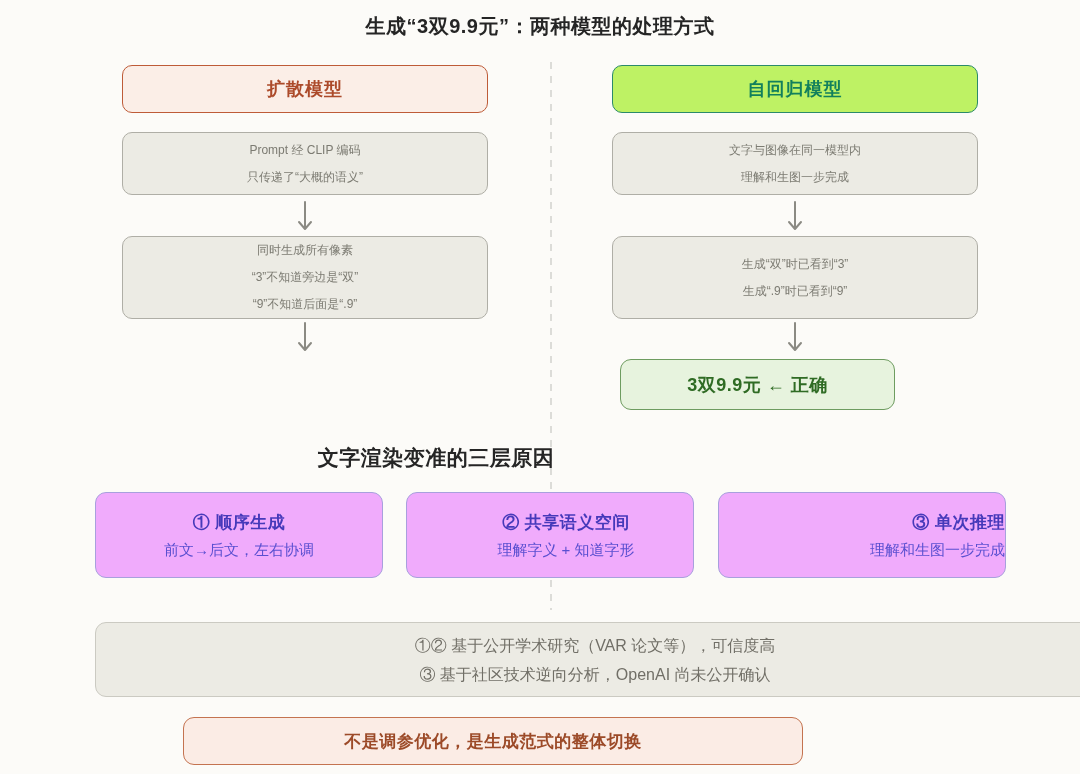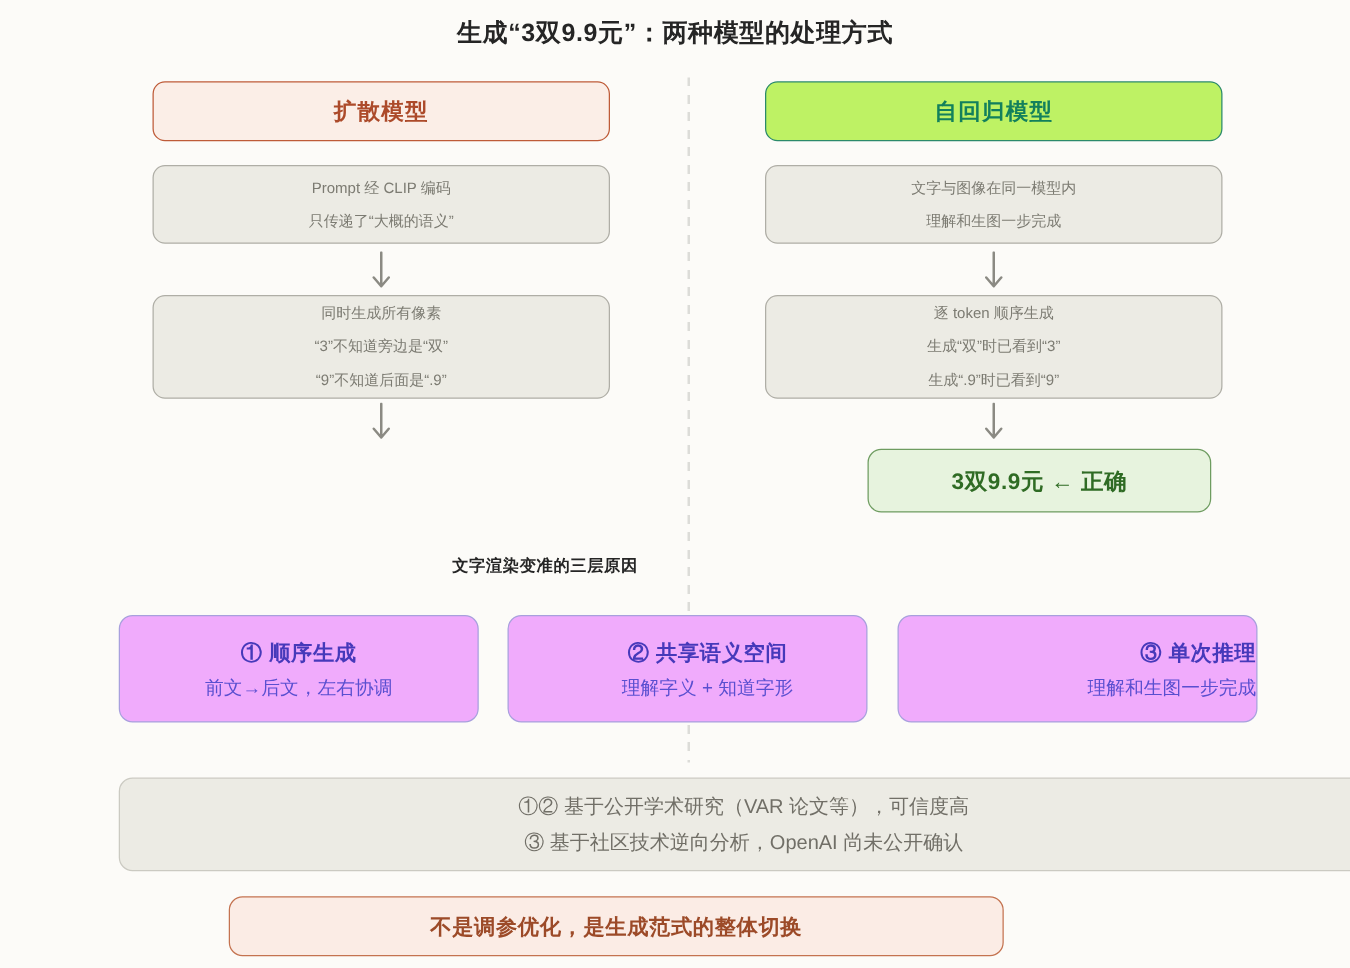--- a/index.html
+++ b/index.html
@@ -41,21 +41,21 @@
   .arrow1{top:201px;}
   .arrow2{top:322px;}
   .result{
     top:359px;width:275px;height:51px;
     font-size:18px;font-weight:bold;letter-spacing:0.5px;border-radius:11px;
   }
   .result-red{background:#FCEBEA;border:1.5px solid #CC7069;color:#9C2B21;}
   .result-green{background:#E7F3DE;border:1.5px solid #6E9C60;color:#2F6B24;}
   .section-title{
     top:444px;left:0;width:872px;text-align:center;
-    font-size:13px;font-weight:bold;letter-spacing:0.5px;color:#252525;
+    font-size:21px;font-weight:bold;letter-spacing:0.5px;color:#252525;
   }
   .purplebox{
     top:492px;width:288px;height:86px;border-radius:11px;
     background:#f0abfc;border:1.5px solid #A8A0DD;
   }
   .purple-title{font-size:17px;font-weight:bold;color:#4639BA;letter-spacing:0.5px;}
   .purple-sub{font-size:15px;color:#5A4FD0;margin-top:7px;}
   .credbox{
     top:622px;left:95px;width:1000px;height:75px;border-radius:11px;
     background:#ECEBE4;border:1px solid #CBCAC2;color:#716F67;
@@ -64,21 +64,21 @@
   .conclusion{
     top:717px;left:183px;width:620px;height:48px;border-radius:11px;
     background:#FBECE5;border:1.5px solid #C47350;color:#9C4A28;
     font-size:17px;font-weight:bold;letter-spacing:0.5px;
   }
   .col-left{left:122px;}
   .col-right{left:612px;}
   .arrow-left{left:297px;}
   .arrow-right{left:787px;}
   .result-left{left:170px;}
-  .result-right{left:694px;}
+  .result-right{left:620px;}
   .pbox1{left:95px;}
   .pbox2{left:406px;padding-left:32px;}
   .pbox3{left:718px;align-items:flex-end;}
 </style>
 </head>
 <body>
 
 <div class="canvas">
 
   <div class="abs title">生成“3双9.9元”：两种模型的处理方式</div>
@@ -116,21 +116,20 @@
   <div class="abs box graybox step1 col-right">
     <div>文字与图像在同一模型内</div>
     <div>理解和生图一步完成</div>
   </div>
 
   <svg class="abs arrow arrow1 arrow-right" viewBox="0 0 16 32">
     <path d="M8 1 V27 M2 21 L8 28 L14 21" fill="none" stroke="#8B8A83" stroke-width="2" stroke-linecap="round" stroke-linejoin="round"></path>
   </svg>
 
   <div class="abs box graybox step2 col-right">
-    <div>逐 token 顺序生成</div>
     <div>生成“双”时已看到“3”</div>
     <div>生成“.9”时已看到“9”</div>
   </div>
 
   <svg class="abs arrow arrow2 arrow-right" viewBox="0 0 16 32">
     <path d="M8 1 V27 M2 21 L8 28 L14 21" fill="none" stroke="#8B8A83" stroke-width="2" stroke-linecap="round" stroke-linejoin="round"></path>
   </svg>
 
   <div class="abs box result result-green result-right">
     <span>3双9.9元 ← 正确</span>

